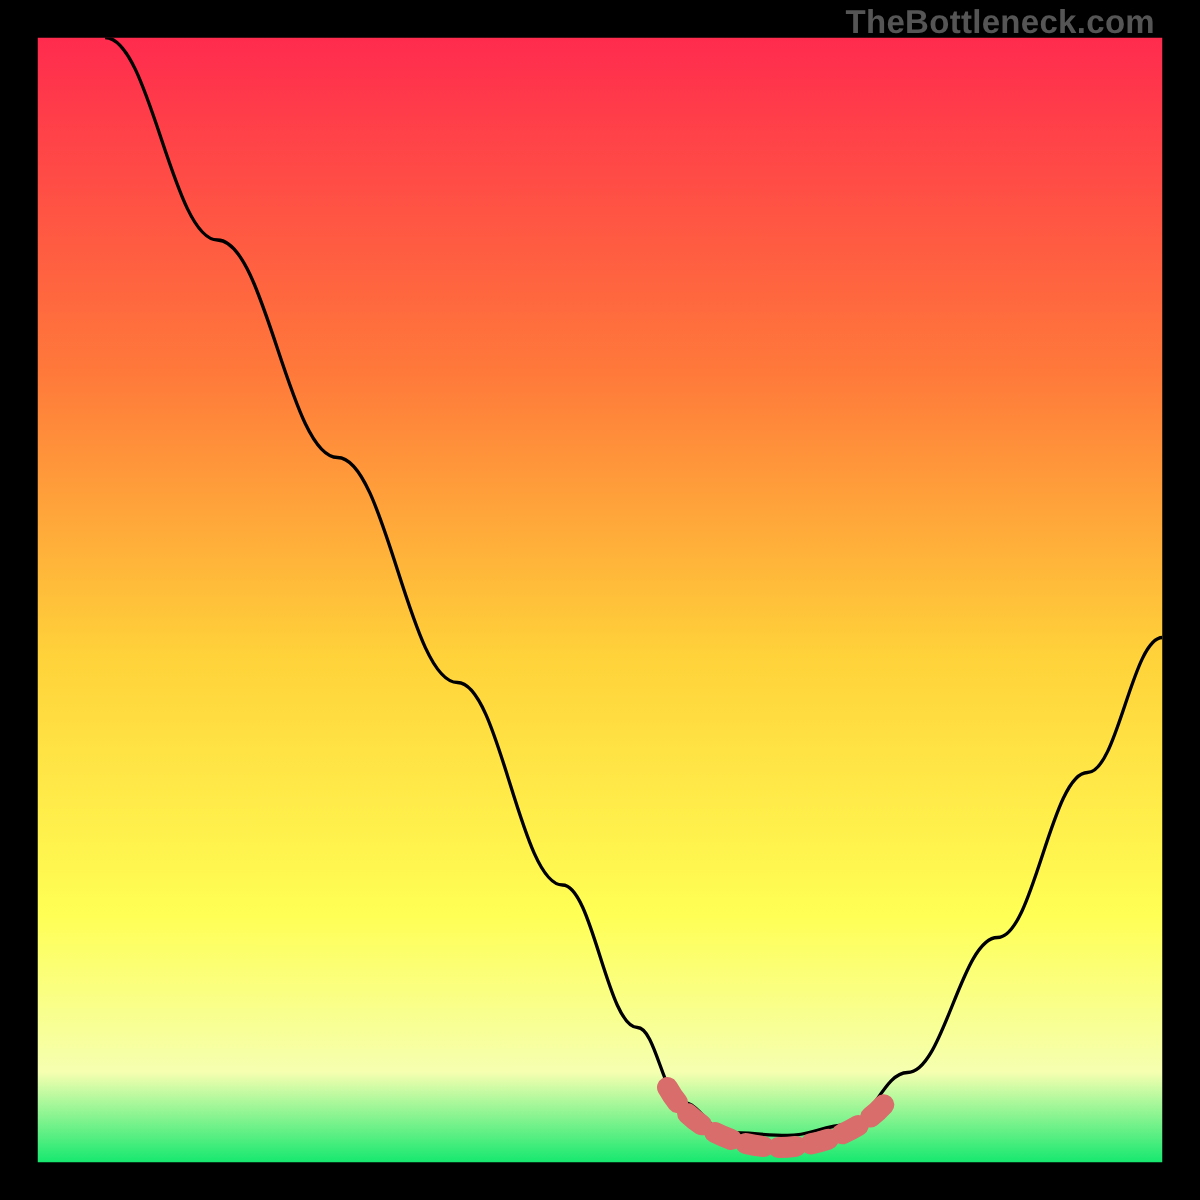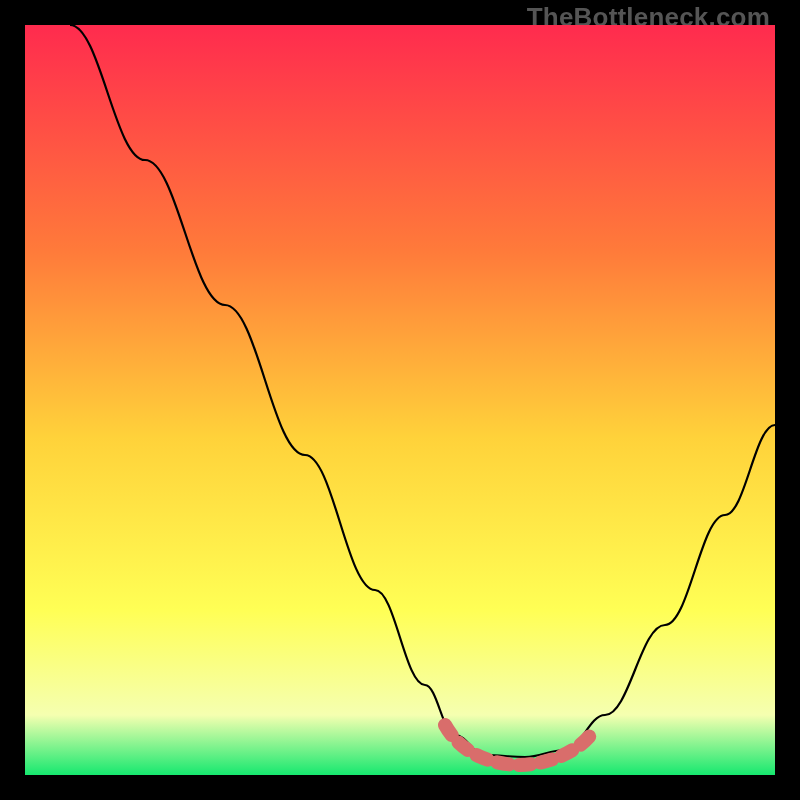--- a/index.html
+++ b/index.html
@@ -24,21 +24,21 @@
     top: 0;
     width: 750px;
     height: 750px;
   }
   .watermark {
     position: absolute;
     top: 2px;
     right: 30px;
     color: #555555;
     font-family: Arial, Helvetica, sans-serif;
-    font-size: 26px;
+    font-size: 22px;
     font-weight: 600;
     letter-spacing: 0.2px;
   }
   svg {
     position: absolute;
     left: 0;
     top: 0;
   }
 </style>
 </head>

